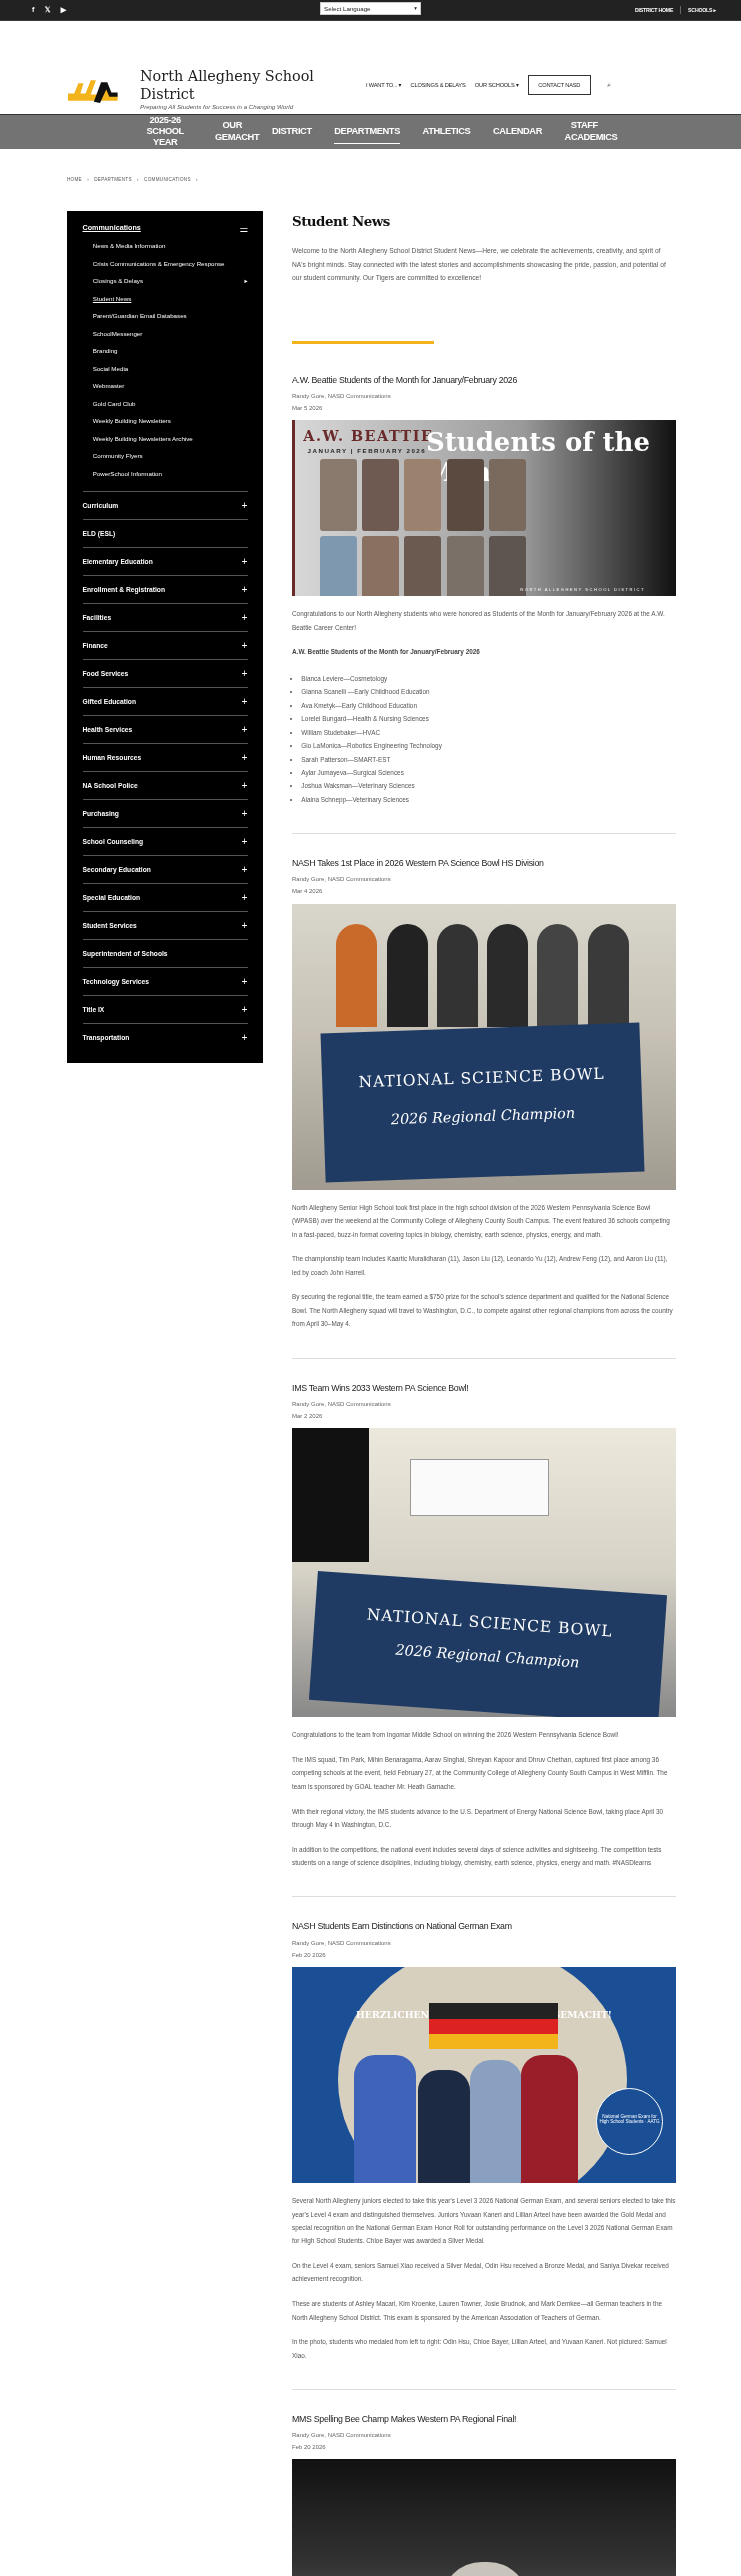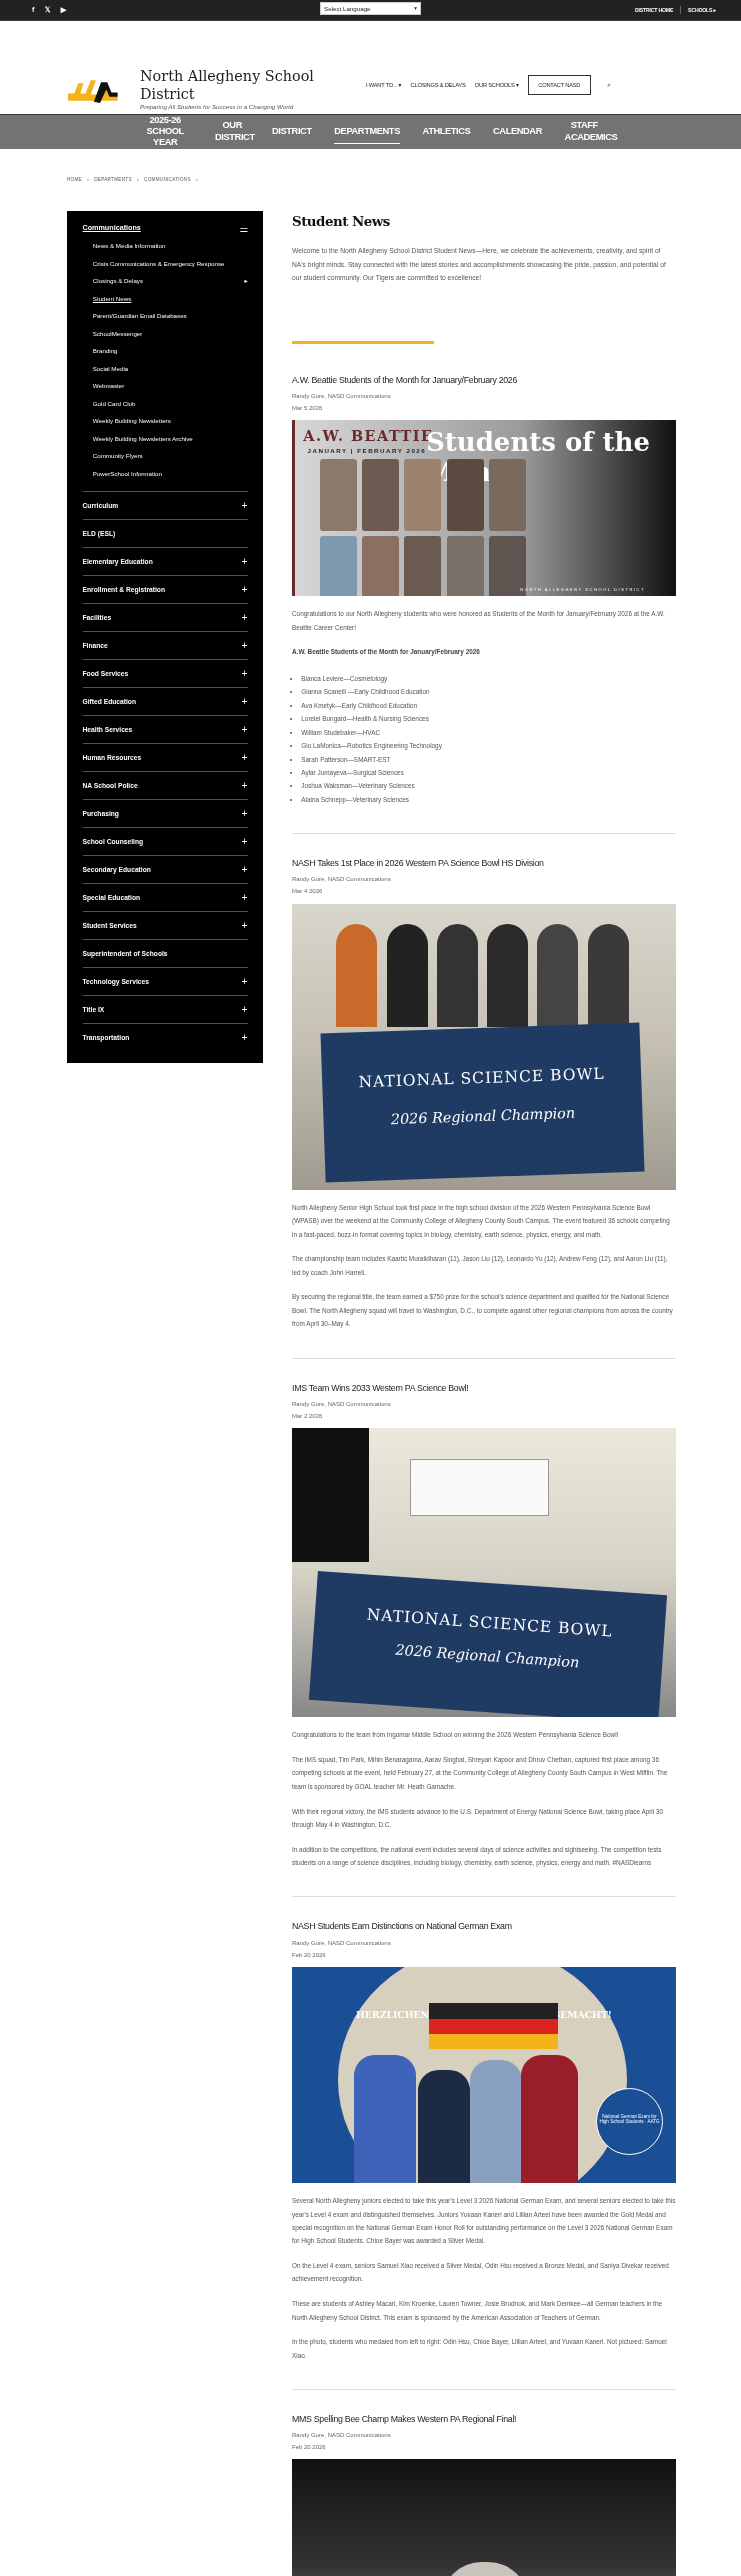--- a/index.html
+++ b/index.html
@@ -82,21 +82,21 @@
     <a>I WANT TO... ▾</a>
     <a>CLOSINGS &amp; DELAYS</a>
     <a>OUR SCHOOLS ▾</a>
     <a class="contact">CONTACT NASD</a>
     <a class="search">⌕</a>
   </div>
 </div>
 
 <div class="mnav">
   <a class="item" style="width:77px">2025-26 SCHOOL YEAR</a>
-  <a class="item" style="width:57px">OUR DISTRICT</a>
+  <a class="item" style="width:57px">OUR GEMACHT</a>
   <a class="item">DISTRICT</a>
   <a class="item active">DEPARTMENTS</a>
   <a class="item">ATHLETICS</a>
   <a class="item">CALENDAR</a>
   <a class="item" style="width:62px">STAFF ACADEMICS</a>
 </div>
 
 <div class="page">
   <div class="crumb" style="top:28px">
     <a>HOME</a>

